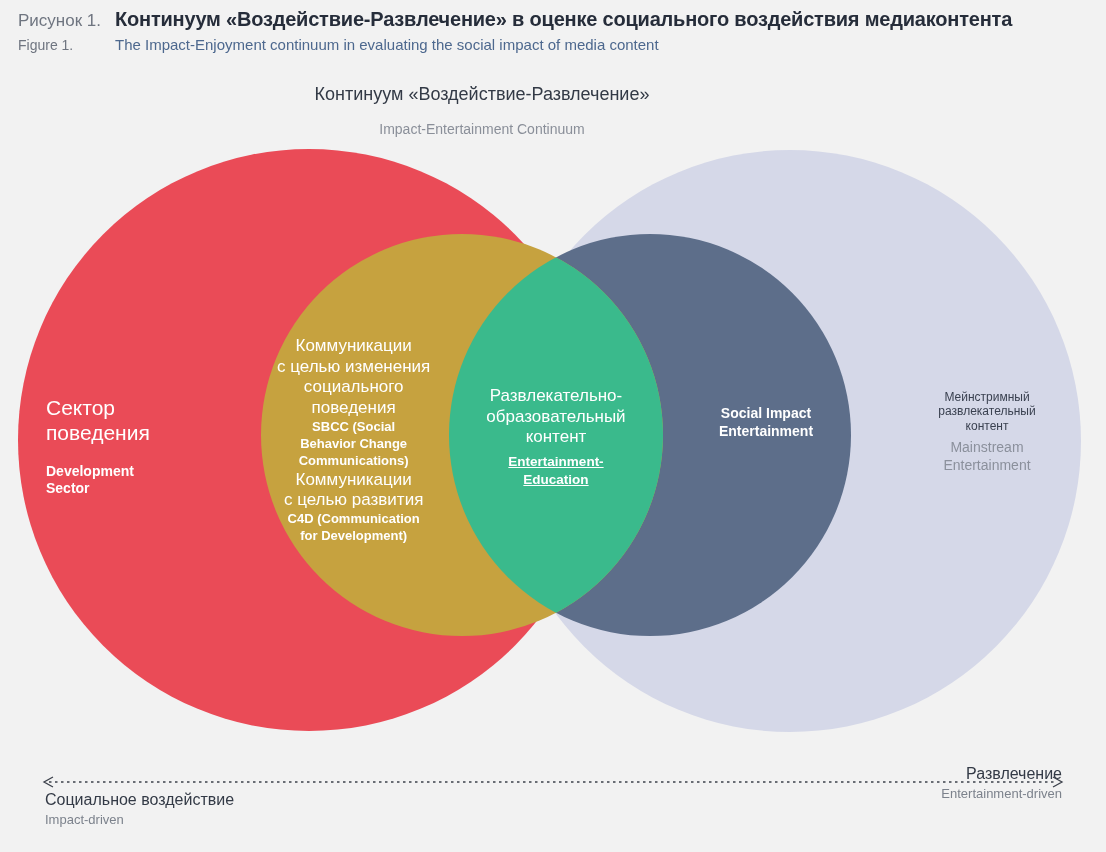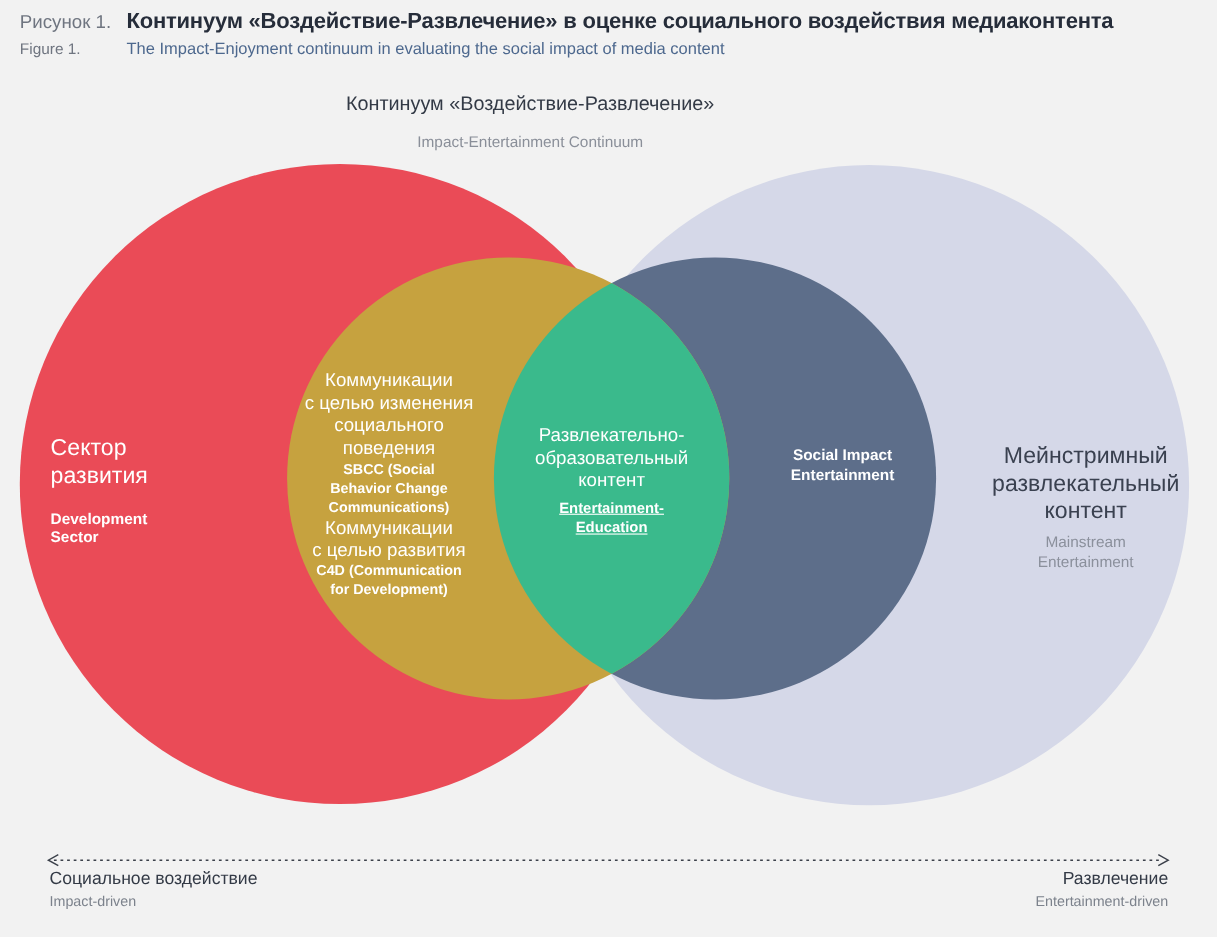--- a/index.html
+++ b/index.html
@@ -28,25 +28,25 @@
   .lbl-sbcc{left:277px;top:336px;color:#ffffff;text-align:center;}
   .lbl-sbcc .t{font-size:17px;line-height:1.22;}
   .lbl-sbcc .s{font-size:13px;font-weight:bold;line-height:1.3;}
   .lbl-ee{left:456px;top:386px;width:200px;text-align:center;color:#ffffff;}
   .lbl-ee .t{font-size:17px;line-height:1.22;}
   .lbl-ee .s{font-size:13.5px;font-weight:bold;line-height:1.3;margin-top:5px;text-decoration:underline;}
   .lbl-ie{left:666px;top:400px;width:200px;text-align:center;color:#ffffff;}
   .lbl-ie .t{font-size:20px;line-height:1.2;}
   .lbl-ie .s{font-size:14px;font-weight:bold;line-height:1.3;margin-top:4px;}
   .lbl-mainstream{left:880px;top:390px;width:214px;text-align:center;}
-  .lbl-mainstream .t{font-size:21px;line-height:1.2;color:#3a4150;margin-top:12px;}
+  .lbl-mainstream .t{font-size:12px;line-height:1.2;color:#3a4150;}
   .lbl-mainstream .s{font-size:14px;color:#8b909c;line-height:1.3;margin-top:5px;}
   
   .axis-left{position:absolute;left:45px;top:791px;}
-  .axis-right{position:absolute;right:44px;top:791px;text-align:right;}
+  .axis-right{position:absolute;right:44px;top:765px;text-align:right;}
   .axis-ru{font-size:16px;color:#333a46;}
   .axis-en{font-size:13px;color:#7c828c;margin-top:3px;}
 </style>
 </head>
 <body>
 
 <div class="page">
 
   <div class="header">
     <span class="fig-label-ru">Рисунок 1.</span>
@@ -74,21 +74,21 @@
 
     <g stroke="#3c414b" fill="none" stroke-width="1.3">
       <line x1="49" y1="782" x2="1057" y2="782" stroke-dasharray="2.5 3.5"></line>
       <path d="M53,777 L44,782 L53,787"></path>
       <path d="M1053,777 L1062,782 L1053,787"></path>
     </g>
   </svg>
 
   <div class="lbl lbl-development">
     <div class="t ws">Сектор
-развития</div>
+поведения</div>
     <div class="s ws">Development
 Sector</div>
   </div>
 
   <div class="lbl lbl-sbcc">
     <div class="t ws">Коммуникации
 с целью изменения
 социального
 поведения</div>
     <div class="s ws">SBCC (Social

